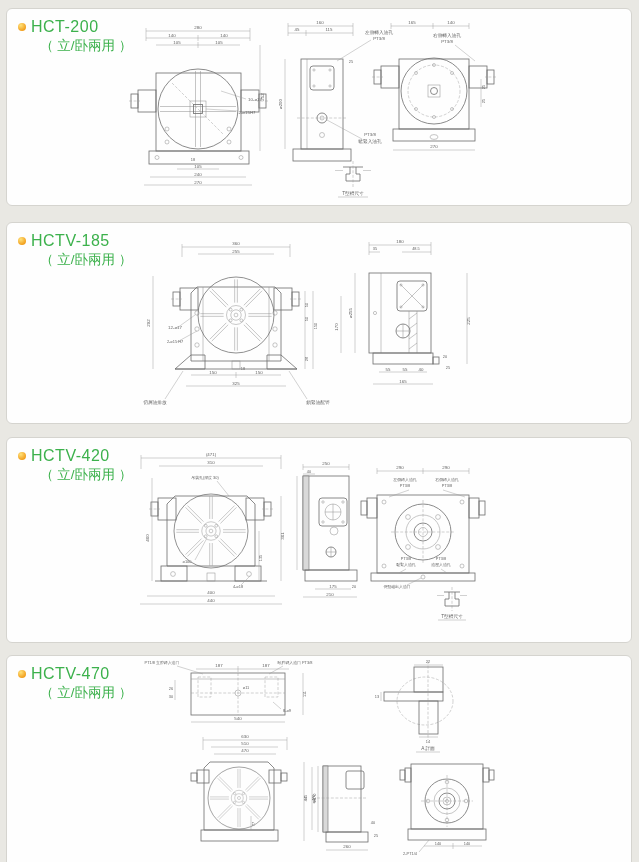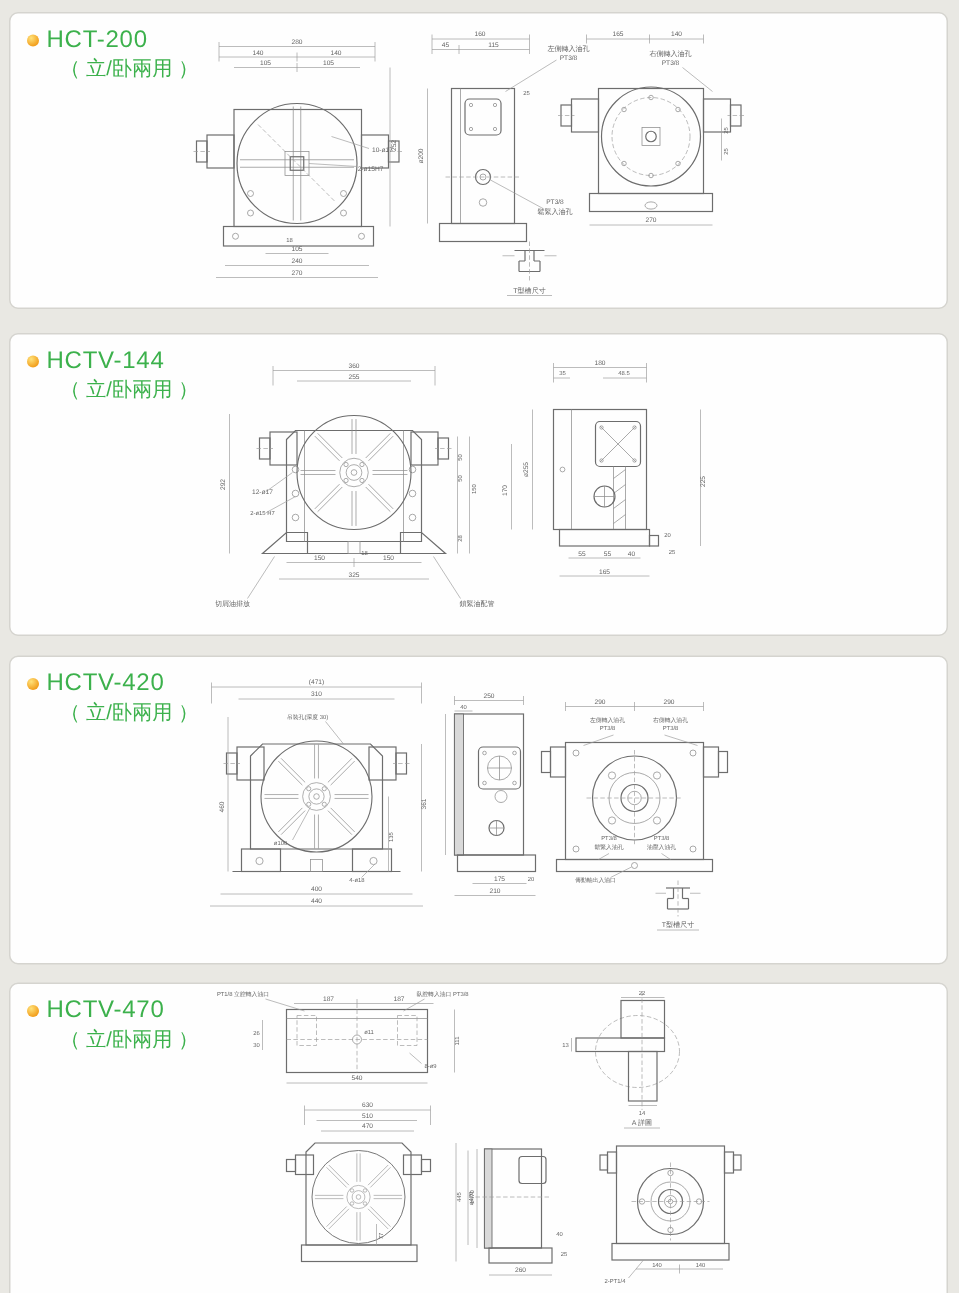--- a/index.html
+++ b/index.html
@@ -212,21 +212,21 @@
       <text x="427" y="139">270</text>
       <text transform="rotate(-90 478 78)" x="478" y="78" class="sm">25</text>
       <text transform="rotate(-90 478 92)" x="478" y="92" class="sm">25</text>
     </g>
   </svg>
 </section>
 
 <section class="card" id="card1">
   <div class="titleblock">
     <span class="bullet"></span>
-    <div class="mtitle">HCTV-144</div>
+    <div class="mtitle">HCTV-185</div>
     <div class="msub">（ 立/卧兩用 ）</div>
   </div>
   <svg class="draw" width="626" height="200" viewBox="0 0 626 200">
 
     <g>
       <polygon points="184,70 190,64 268,64 274,70 274,138 184,138" class="o"></polygon>
       <line x1="196" y1="64" x2="196" y2="138" class="t"></line>
         <line x1="262" y1="64" x2="262" y2="138" class="t"></line>
       <circle cx="190" cy="90" r="2.2" class="t"></circle>
         <circle cx="190" cy="106" r="2.2" class="t"></circle>

